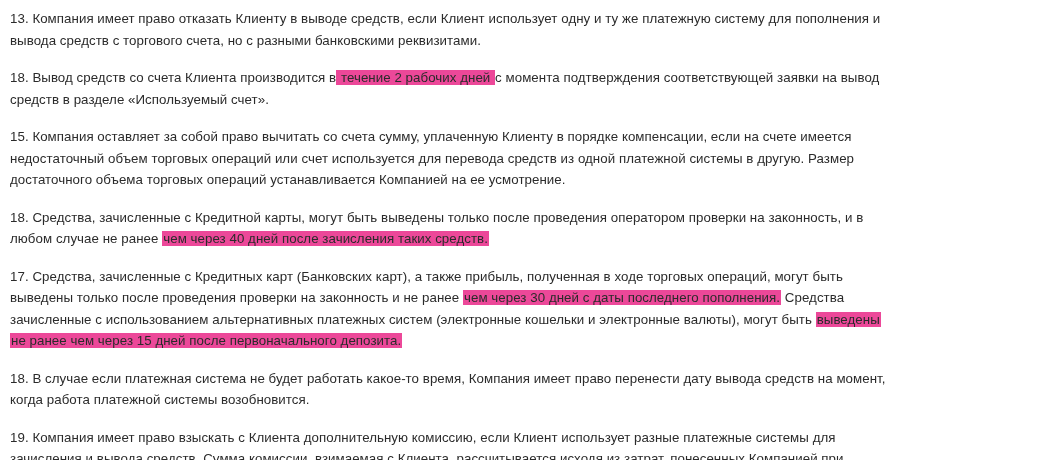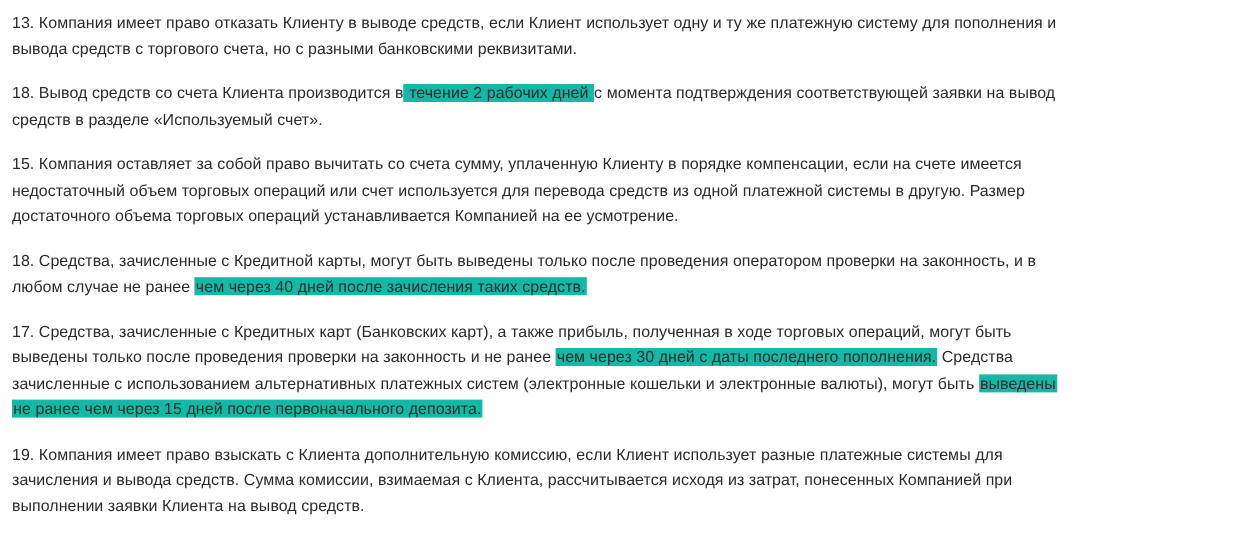--- a/index.html
+++ b/index.html
@@ -23,29 +23,30 @@
     line-height: 21.5px;
     color: #2b2b2b;
     margin: 0 0 16px 0;
     text-align: left;
     letter-spacing: 0.05px;
   }
   .para:last-child {
     margin-bottom: 0;
   }
   .hl {
-    background-color: #14b8a6;
+    background-color: #ec4899;
     padding: 0 1px;
     box-decoration-break: clone;
     -webkit-box-decoration-break: clone;
   }
 </style>
 </head>
 <body>
 
 <div class="doc" id="doc-root">
     <p class="para"><span>13. Компания имеет право отказать Клиенту в выводе средств, если Клиент использует одну и ту же платежную систему для пополнения и вывода средств с торгового счета, но с разными банковскими реквизитами.</span></p>
     <p class="para"><span>18. Вывод средств со счета Клиента производится в</span><span class="hl"> течение 2 рабочих дней </span><span>с момента подтверждения соответствующей заявки на вывод средств в разделе «Используемый счет».</span></p>
     <p class="para"><span>15. Компания оставляет за собой право вычитать со счета сумму, уплаченную Клиенту в порядке компенсации, если на счете имеется недостаточный объем торговых операций или счет используется для перевода средств из одной платежной системы в другую. Размер достаточного объема торговых операций устанавливается Компанией на ее усмотрение.</span></p>
     <p class="para"><span>18. Средства, зачисленные с Кредитной карты, могут быть выведены только после проведения оператором проверки на законность, и в любом случае не ранее </span><span class="hl">чем через 40 дней после зачисления таких средств.</span></p>
     <p class="para"><span>17. Средства, зачисленные с Кредитных карт (Банковских карт), а также прибыль, полученная в ходе торговых операций, могут быть выведены только после проведения проверки на законность и не ранее </span><span class="hl">чем через 30 дней с даты последнего пополнения.</span><span> Средства зачисленные с использованием альтернативных платежных систем (электронные кошельки и электронные валюты), могут быть </span><span class="hl">выведены не ранее чем через 15 дней после первоначального депозита.</span></p>
+    <p class="para"><span>18. В случае если платежная система не будет работать какое-то время, Компания имеет право перенести дату вывода средств на момент, когда работа платежной системы возобновится.</span></p>
     <p class="para"><span>19. Компания имеет право взыскать с Клиента дополнительную комиссию, если Клиент использует разные платежные системы для зачисления и вывода средств. Сумма комиссии, взимаемая с Клиента, рассчитывается исходя из затрат, понесенных Компанией при выполнении заявки Клиента на вывод средств.</span></p>
   </div>
 
 </body></html>

